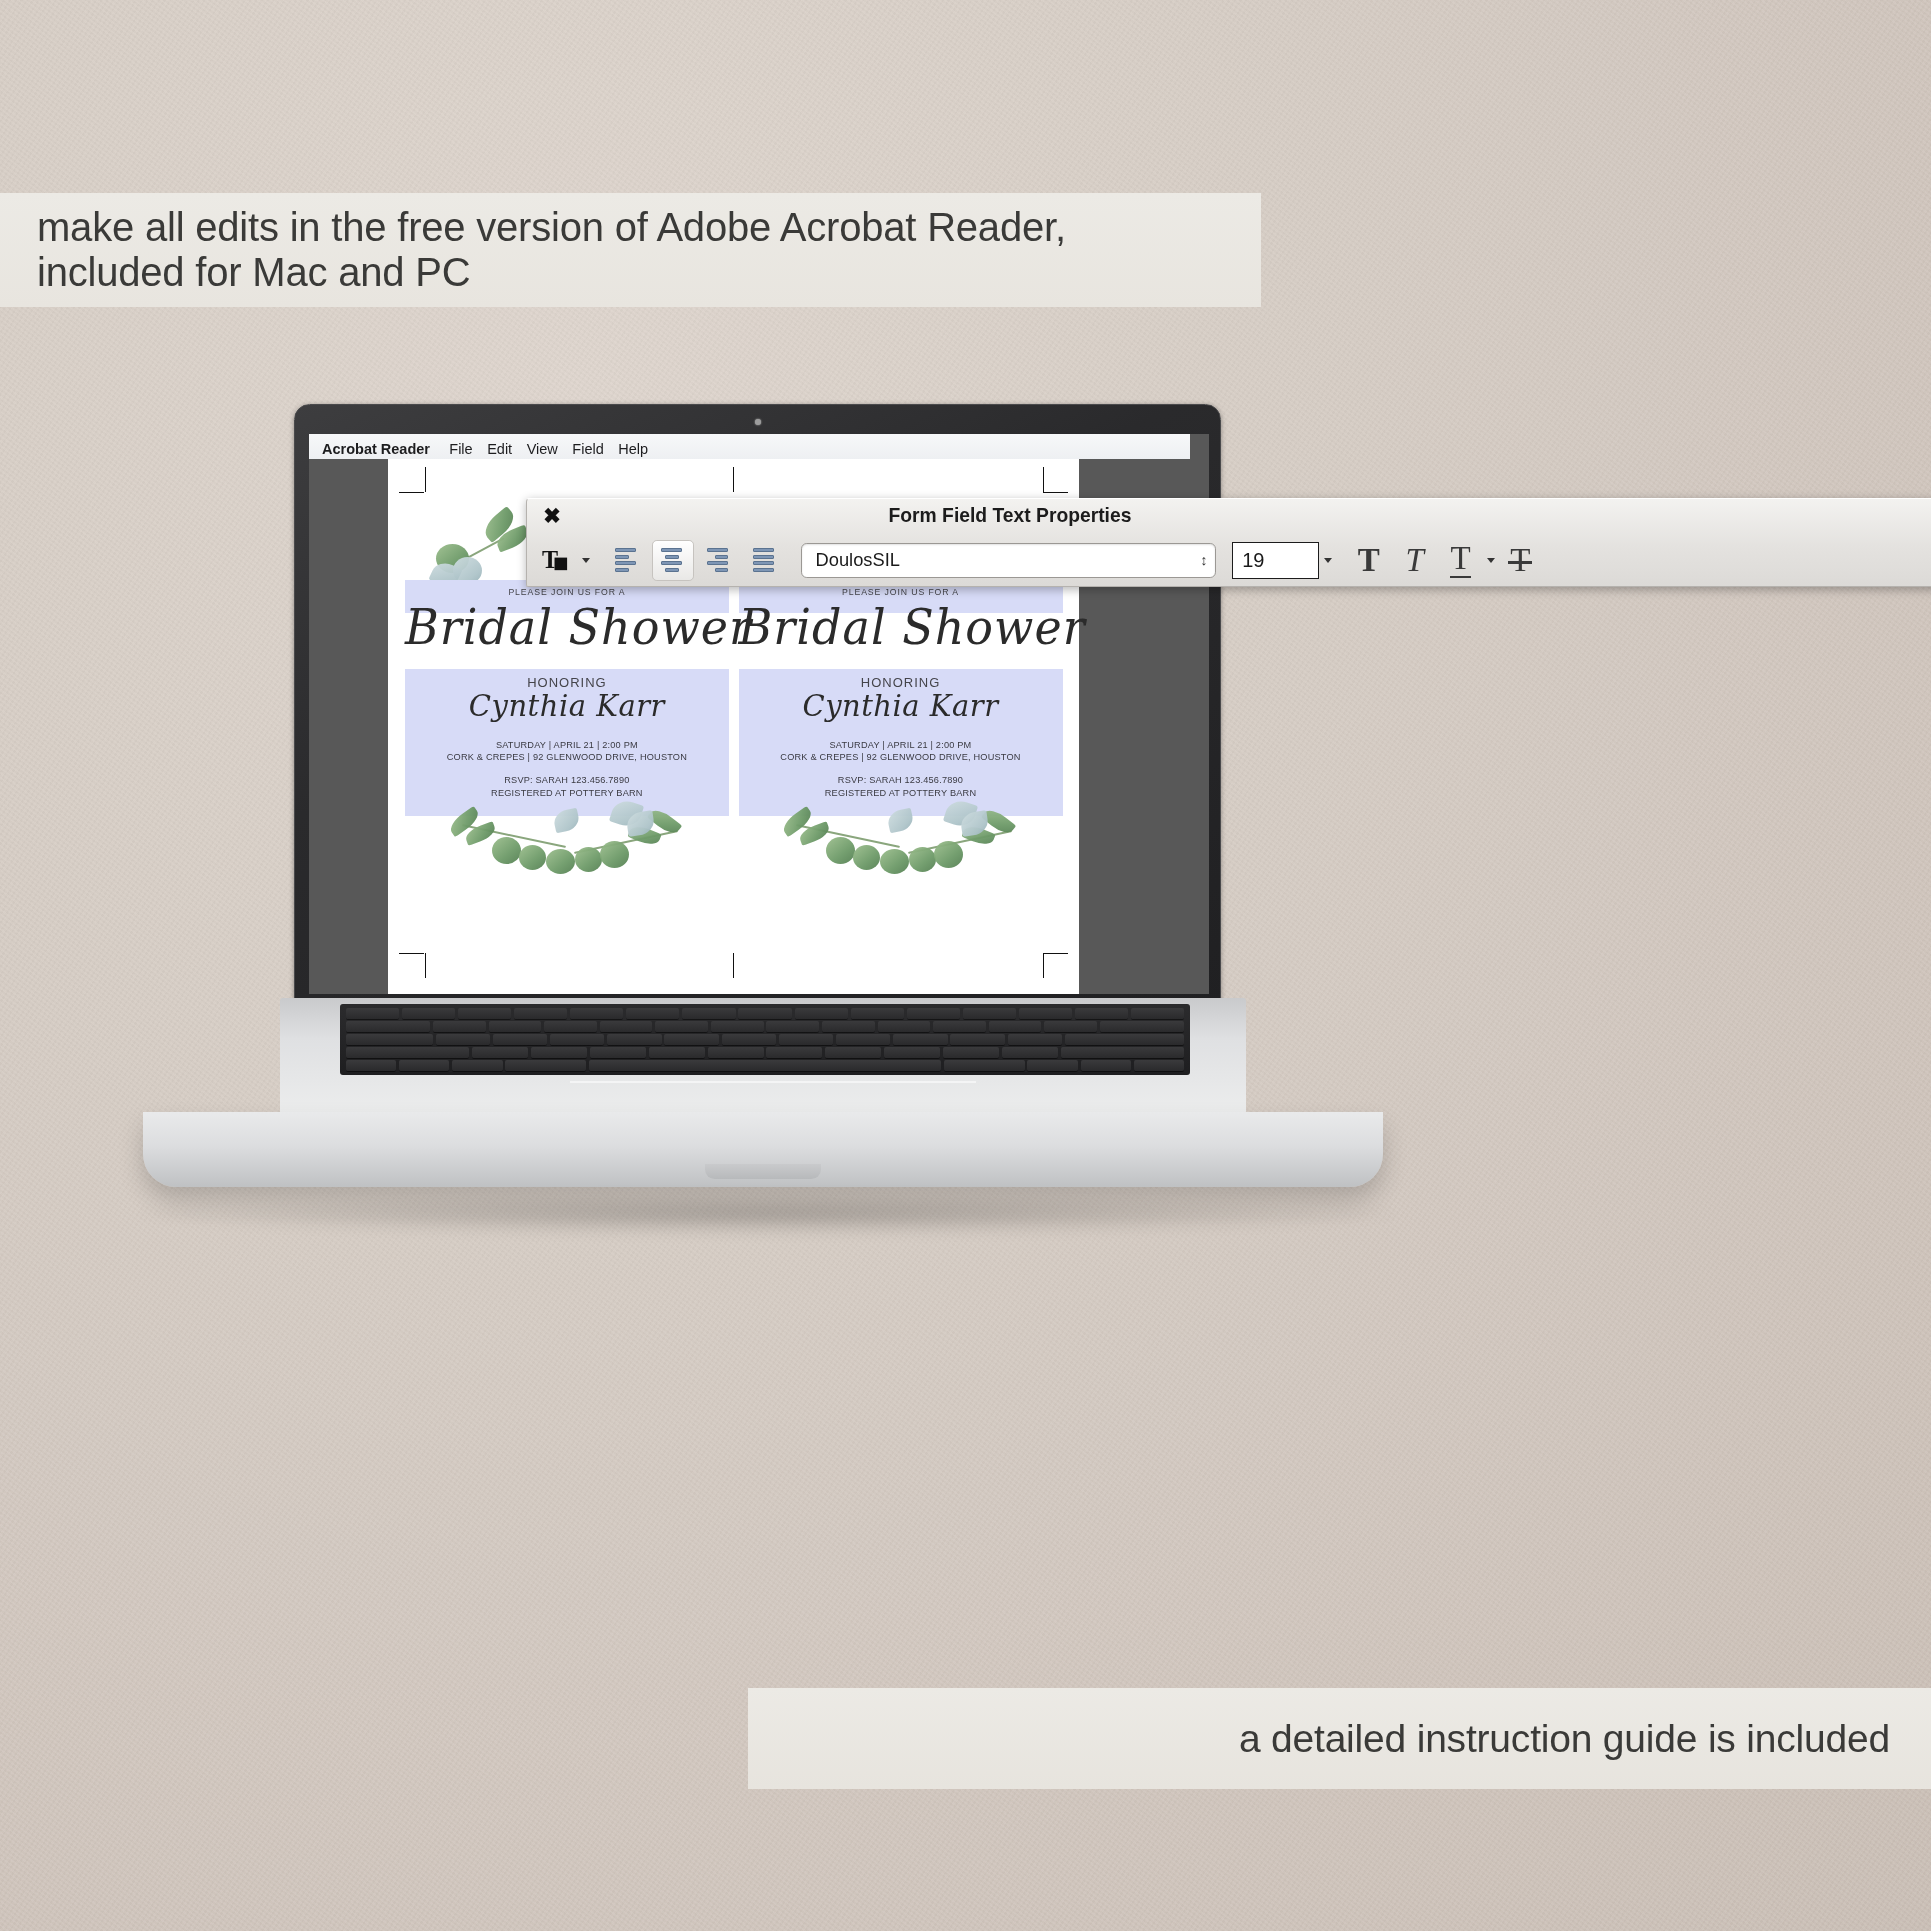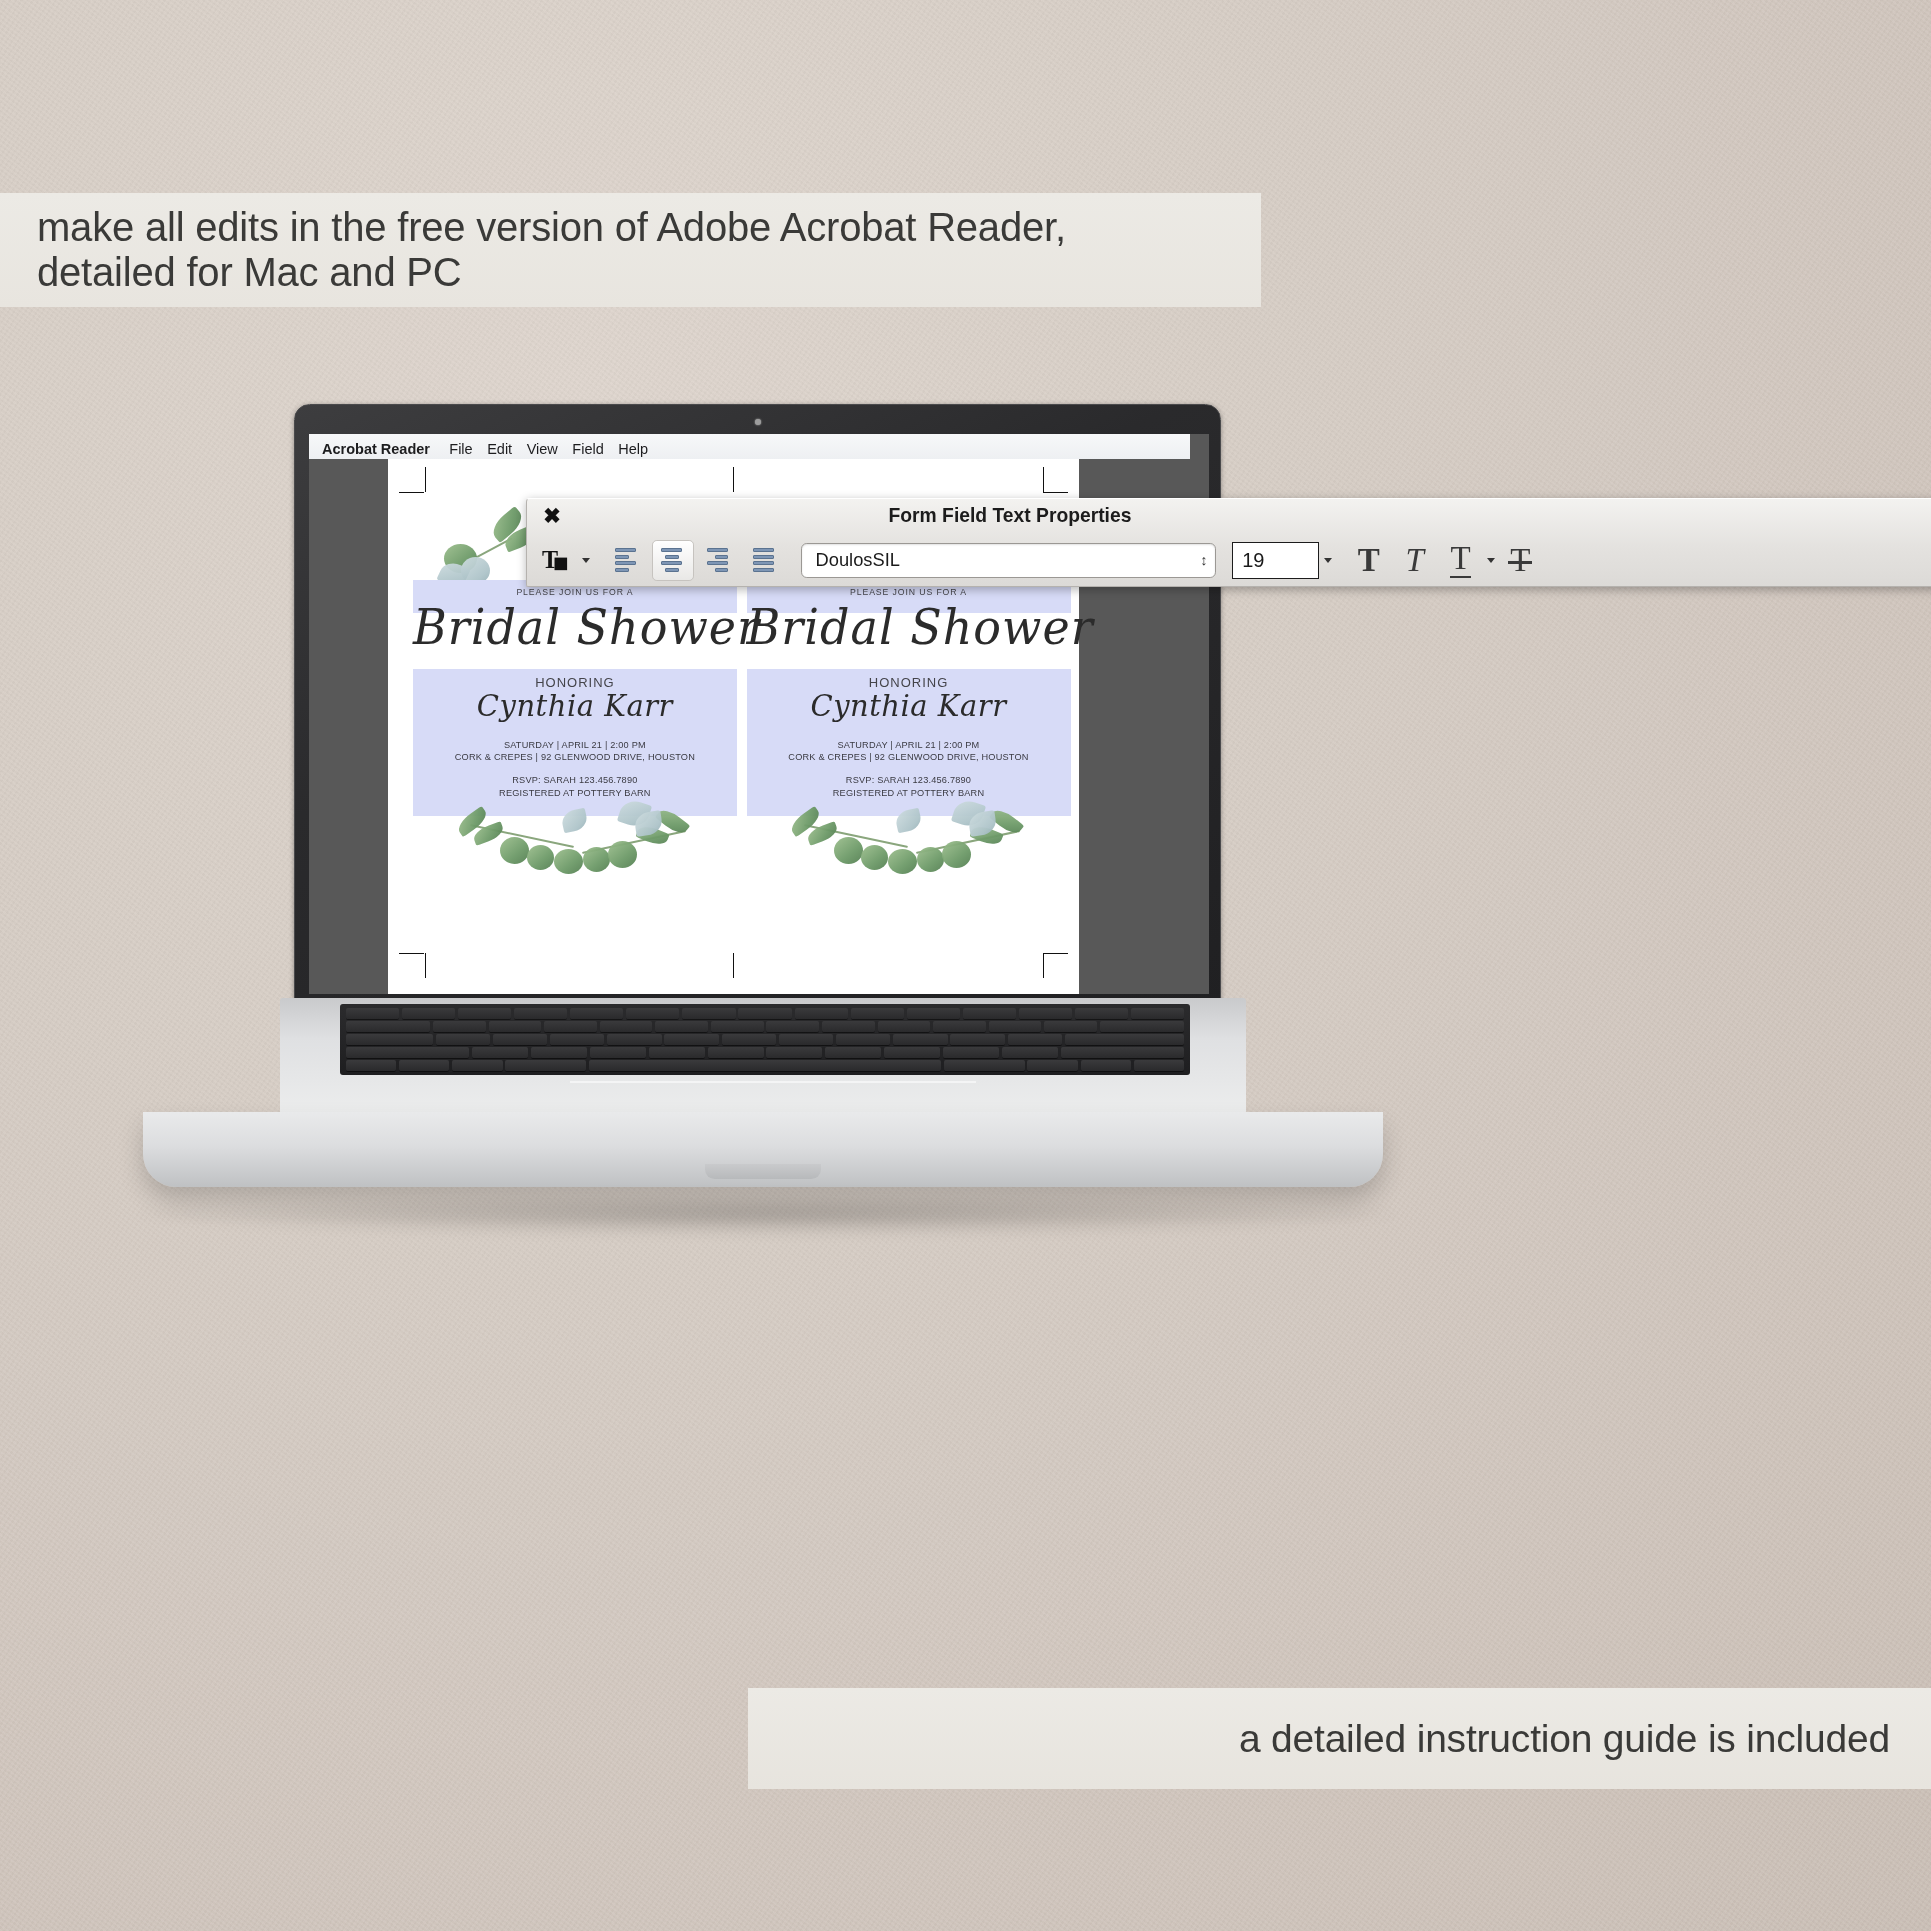--- a/index.html
+++ b/index.html
@@ -84,21 +84,21 @@
 
   
   #doc-area{ position:absolute; left:0; top:25px; width:900px; height:535px; background:#585858; }
   #page{
     position:absolute; left:79px; top:0; width:691px; height:535px; background:#ffffff;
   }
   
   .crop{ position:absolute; background:#111; }
 
   
-  .card{ position:absolute; top:104px; width:324px; height:280px;margin-left:8px; }
+  .card{ position:absolute; top:104px; width:324px; height:280px; }
   .card.left{ left:17.4px; }
   .card.right{ left:351px; }
 
   .band{ position:absolute; left:0; width:324px; background:#d7dbf7; }
   .band.b1{ top:17.4px;  height:33px; }
   .band.b2{ top:106px; height:147px; }
 
   .join{
     position:absolute; top:24px; left:0; width:324px; text-align:center;
     font-size:8.7px; letter-spacing:0.9px; color:#44444a;
@@ -231,21 +231,21 @@
     filter:blur(5.8px);
   }
 </style>
 </head>
 <body>
 
 <div id="wall"></div>
 
 <div id="top-banner">
   <div class="line">make all edits in the free version of Adobe Acrobat Reader,</div>
-  <div class="line">detailed for Mac and PC</div>
+  <div class="line">included for Mac and PC</div>
 </div>
 
 <div id="laptop">
 
   <div id="bezel">
     <div id="camera"></div>
 
     <div id="screen">
 
       <div id="menubar">

